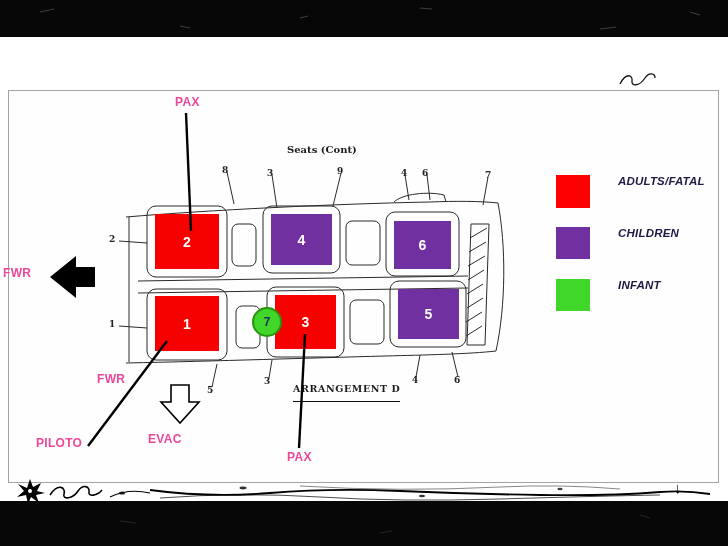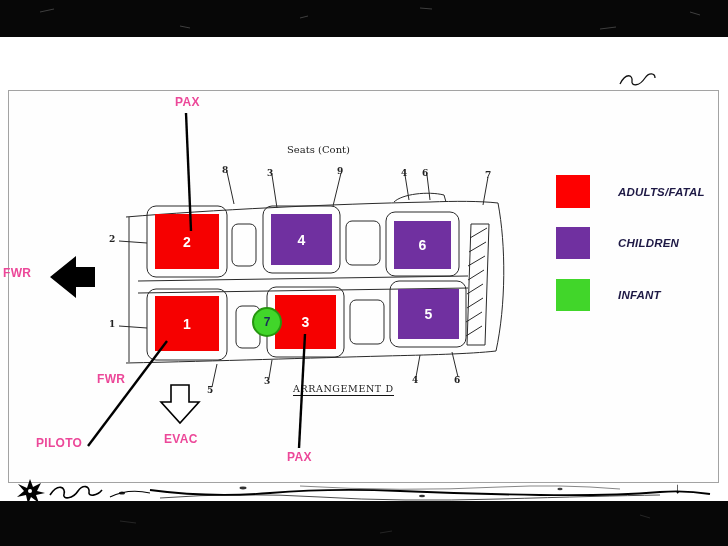--- a/index.html
+++ b/index.html
@@ -2,30 +2,30 @@
 <html><head>
 <meta charset="utf-8">
 <style>
   *{margin:0;padding:0;box-sizing:border-box}
   html,body{width:728px;height:546px;overflow:hidden;background:#000}
   #stage{position:relative;width:728px;height:546px;background:#fff;font-family:"Liberation Sans",sans-serif}
   .bar{position:absolute;left:0;width:728px;background:#070707;z-index:8}
   #photo-panel{position:absolute;left:8px;top:90px;width:711px;height:393px;border:1px solid #a3a3a3;background:#fefefe;z-index:1}
   svg.overlay{position:absolute;left:0;top:0;pointer-events:none}
   .label{position:absolute;font-weight:bold;font-size:12px;color:#ec4899;letter-spacing:.3px;z-index:6}
-  .scan-text{position:absolute;font-family:"DejaVu Serif",serif;font-weight:normal;color:#1c1c1c;z-index:2}
+  .scan-text{position:absolute;font-family:"DejaVu Serif",serif;font-weight:bold;color:#1c1c1c;z-index:2}
   .callout{position:absolute;font-family:"DejaVu Serif",serif;font-size:9px;font-weight:bold;color:#222;z-index:2}
   .seat{position:absolute;display:flex;align-items:center;justify-content:center;z-index:3}
   .seat-num{color:#fff;font-weight:bold;font-size:14px}
   .seat-infant{border-radius:50%;border:2px solid #26960f;z-index:4}
   .seat-infant .seat-num{color:#1a2d5a;font-size:12px}
-  .legend-row{position:absolute;left:556px;display:flex;align-items:center;gap:28px;z-index:3}
+  .legend-row{position:absolute;left:556px;display:flex;gap:28px;z-index:3}
   .legend-swatch{width:34px;height:32px}
   .legend-label{font-style:italic;font-weight:bold;font-size:11.5px;color:#1e1945;letter-spacing:.2px;white-space:nowrap}
-  #arrangement-label{border-bottom:1.4px solid #111;padding-bottom:1px;letter-spacing:.6px}
+  #arrangement-label{border-bottom:1.4px solid #111;padding-bottom:7px;letter-spacing:.6px}
   #down-arrow{position:absolute;left:674px;top:479px;font-size:15px;color:#000;z-index:8;font-weight:bold}
 </style>
 </head>
 <body>
 
 <div id="stage">
 
   <div class="bar" style="top:0;height:37px">
     <svg width="728" height="37">
       <g stroke="#fff" stroke-width="1" opacity="0.22" fill="none">
@@ -120,21 +120,21 @@
     <path d="M186,113 L191,231" stroke="#000" stroke-width="2.4"></path>
     <path d="M299,448 L305,334" stroke="#000" stroke-width="2.4"></path>
     <path d="M88,446 L167,341" stroke="#000" stroke-width="2.4"></path>
     <polygon points="50,277 76,256 76,267 95,267 95,287 76,287 76,298" fill="#000"></polygon>
     <polygon points="171,385 189,385 189,402 199,402 180,423 161,402 171,402" fill="#fff" stroke="#000" stroke-width="1.6"></polygon>
   </svg>
 
   <div class="label" style="left:175px;top:95px">PAX</div>
   <div class="label" style="left:3px;top:266px">FWR</div>
   <div class="label" style="left:97px;top:372px">FWR</div>
-  <div class="label" style="left:164px;top:432px">EVAC</div>
+  <div class="label" style="left:148px;top:432px">EVAC</div>
   <div class="label" style="left:36px;top:436px">PILOTO</div>
   <div class="label" style="left:287px;top:450px">PAX</div>
 
   <div class="legend-row" style="top:175px">
     <div class="legend-swatch" style="height: 33px; background: rgb(254, 0, 0);"></div>
     <span class="legend-label">ADULTS/FATAL</span>
   </div>
   <div class="legend-row" style="top:227px">
     <div class="legend-swatch" style="background: rgb(112, 48, 160);"></div>
     <span class="legend-label">CHILDREN</span>

